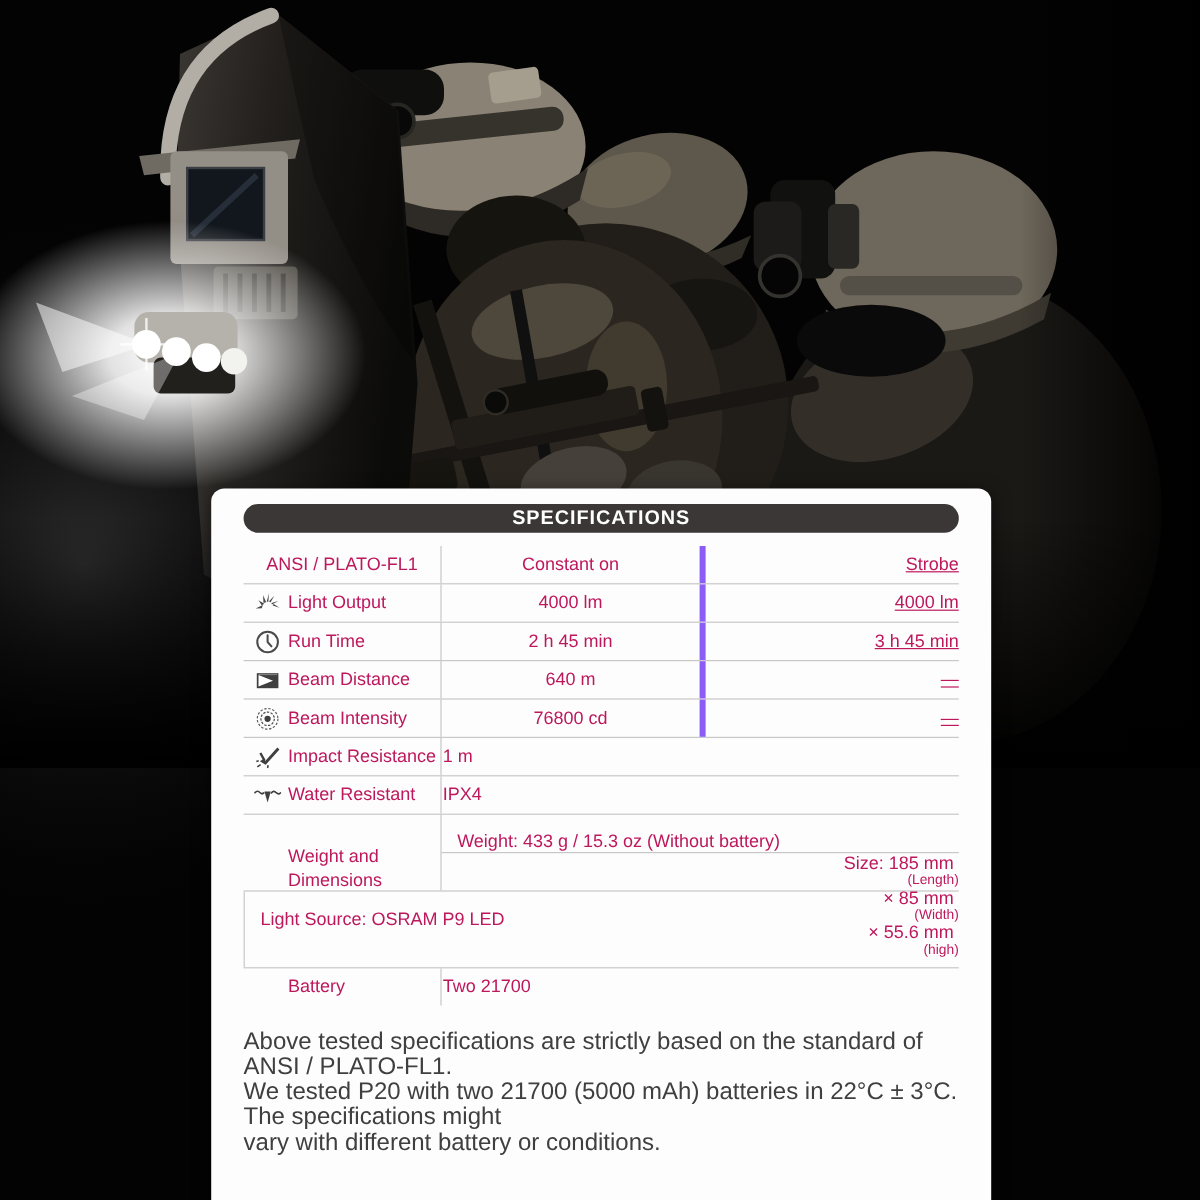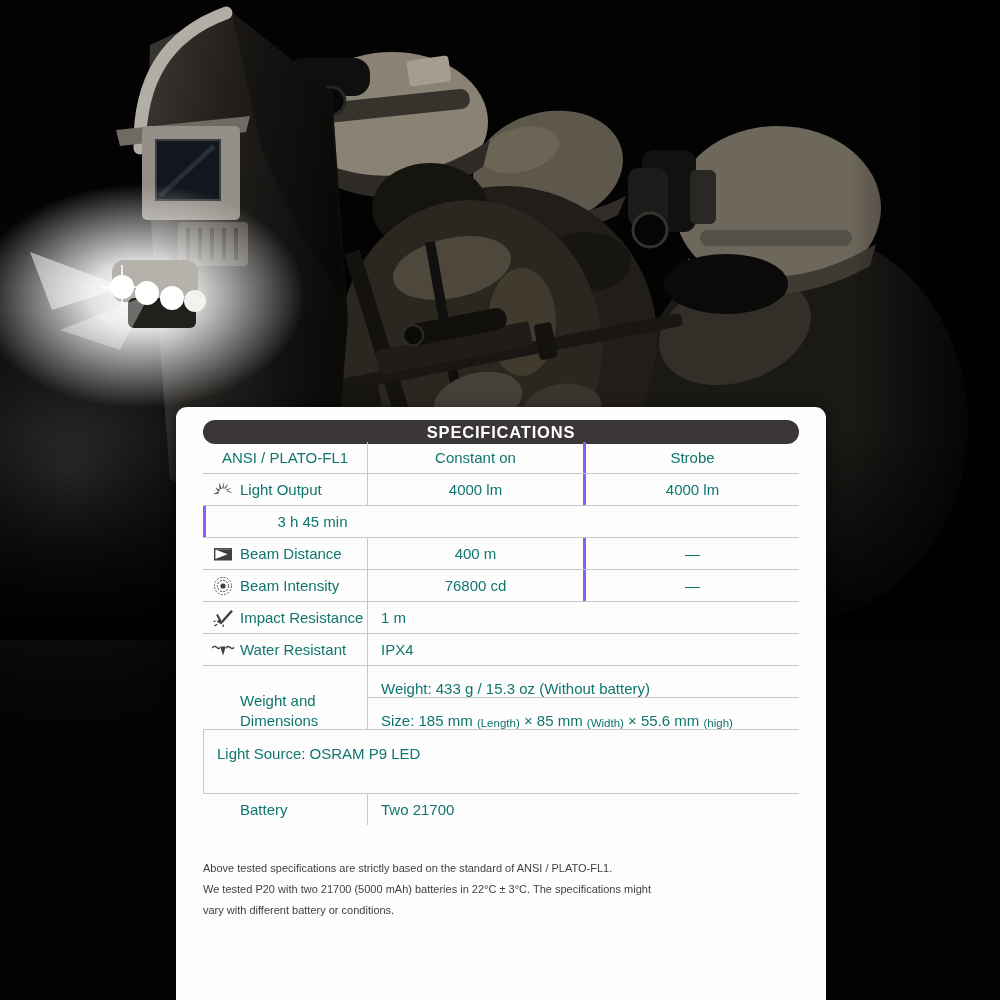--- a/index.html
+++ b/index.html
@@ -10,44 +10,44 @@
 
   
   .card { position:absolute; left:176px; top:407px; width:650px; height:676px;
           background:#fdfdfd; border-radius:11px; z-index:2;
           box-shadow:0 3px 14px rgba(0,0,0,.55); }
   .pill { position:absolute; left:27px; top:13px; width:596px; height:24px;
           background:#3c3737; border-radius:12px; color:#fff;
           display:flex; align-items:center; justify-content:center;
           font-size:16.5px; font-weight:bold; letter-spacing:.8px; }
 
-  .spec-table { position:absolute; left:27px; top:35px; width:596px;
-                color:#0f766e; font-size:15px; }
+  .spec-table { position:absolute; left:27px; top:48px; width:596px;
+                color:#be185d; font-size:15px; }
   .row { display:flex; width:596px; }
   .row + .row { border-top:1px solid #c7c7c7; }
   .r-head { height:31px; }
   .r { height:32px; }
   .r-2x { height:64px; }
   .cell { display:flex; align-items:center; }
   .c-label { width:164px; padding-left:3px; }
   .c-label.no-icon { padding-left:37px; }
   .c-v1 { width:216px; border-left:1px solid #c7c7c7; justify-content:center; }
-  .c-v2 { width:216px; border-left:3px solid #8b5cf6; justify-content:center; }
-  .c-span { width:432px; border-left:1px solid #c7c7c7; padding-left:13px; }
+  .c-v2 { width:216px; border-left:5px solid #8b5cf6; justify-content:flex-end;text-decoration:underline; }
+  .c-span { width:432px; border-left:1px solid #c7c7c7; padding-left:1px; }
   .c-head { justify-content:center; }
   .icon-box { width:34px; display:flex; align-items:center; justify-content:center; flex:none; }
   .lbl-wrap { max-width:100px; line-height:1.35;margin-top:27px; }
   .duo { width:432px; border-left:1px solid #c7c7c7; display:flex; flex-direction:column; padding-left:0; }
   .duo .sub { height:32px; display:flex; align-items:flex-end; padding-left:13px; }
-  .duo .sub + .sub { border-top:1px solid #c7c7c7; }
+  .duo .sub + .sub { border-top:1px solid #c7c7c7;flex-direction:column; }
   .pre { white-space:pre; }
   .sm { font-size:11.5px; }
 
   .footnote { position:absolute; left:27px; top:451px; width:600px;
-              font-size:11px; line-height:21px; color:#3f3f3f; }
+              font-size:20px; line-height:21px; color:#3f3f3f; }
   svg.ticon { display:block; }
 </style>
 </head>
 <body>
 
 <div class="stage">
 
   <svg class="hero" width="1000" height="1000" viewBox="0 0 1000 1000">
     <defs>
       <radialGradient id="ledGlow">
@@ -211,38 +211,50 @@
         </div>
         <div class="cell c-v1">
           <span>4000 lm</span>
         </div>
         <div class="cell c-v2">
           <span>4000 lm</span>
         </div>
       </div>
 
       <div class="row r">
+        <div class="cell c-label">
+          <span class="icon-box">
+            <svg class="ticon" width="24" height="24" viewBox="0 0 24 24">
+              <circle cx="12" cy="12" r="8.6" fill="none" stroke="#4a4a4a" stroke-width="1.7"></circle>
+              <path d="M12 12 V6.4 M12 12 L15.2 15.6" stroke="#4a4a4a" stroke-width="1.7" stroke-linecap="round" fill="none"></path>
+            </svg>
+          </span>
+          <span>Run Time</span>
+        </div>
+        <div class="cell c-v1">
+          <span>2 h 45 min</span>
+        </div>
         <div class="cell c-v2">
           <span>3 h 45 min</span>
         </div>
       </div>
 
       <div class="row r">
         <div class="cell c-label">
           <span class="icon-box">
             <svg class="ticon" width="24" height="24" viewBox="0 0 24 24">
               <rect x="3" y="6" width="18" height="12.5" fill="#3f3f3f"></rect>
               <polygon points="4.4,7.6 4.4,17 16.5,12.2" fill="#ffffff"></polygon>
               <path d="M4.5 7.2 H20" stroke="#8a8a8a" stroke-width="0.8"></path>
             </svg>
           </span>
           <span>Beam Distance</span>
         </div>
         <div class="cell c-v1">
-          <span>400 m</span>
+          <span>640 m</span>
         </div>
         <div class="cell c-v2">
           <span>—</span>
         </div>
       </div>
 
       <div class="row r">
         <div class="cell c-label">
           <span class="icon-box">
             <svg class="ticon" width="24" height="24" viewBox="0 0 24 24">

